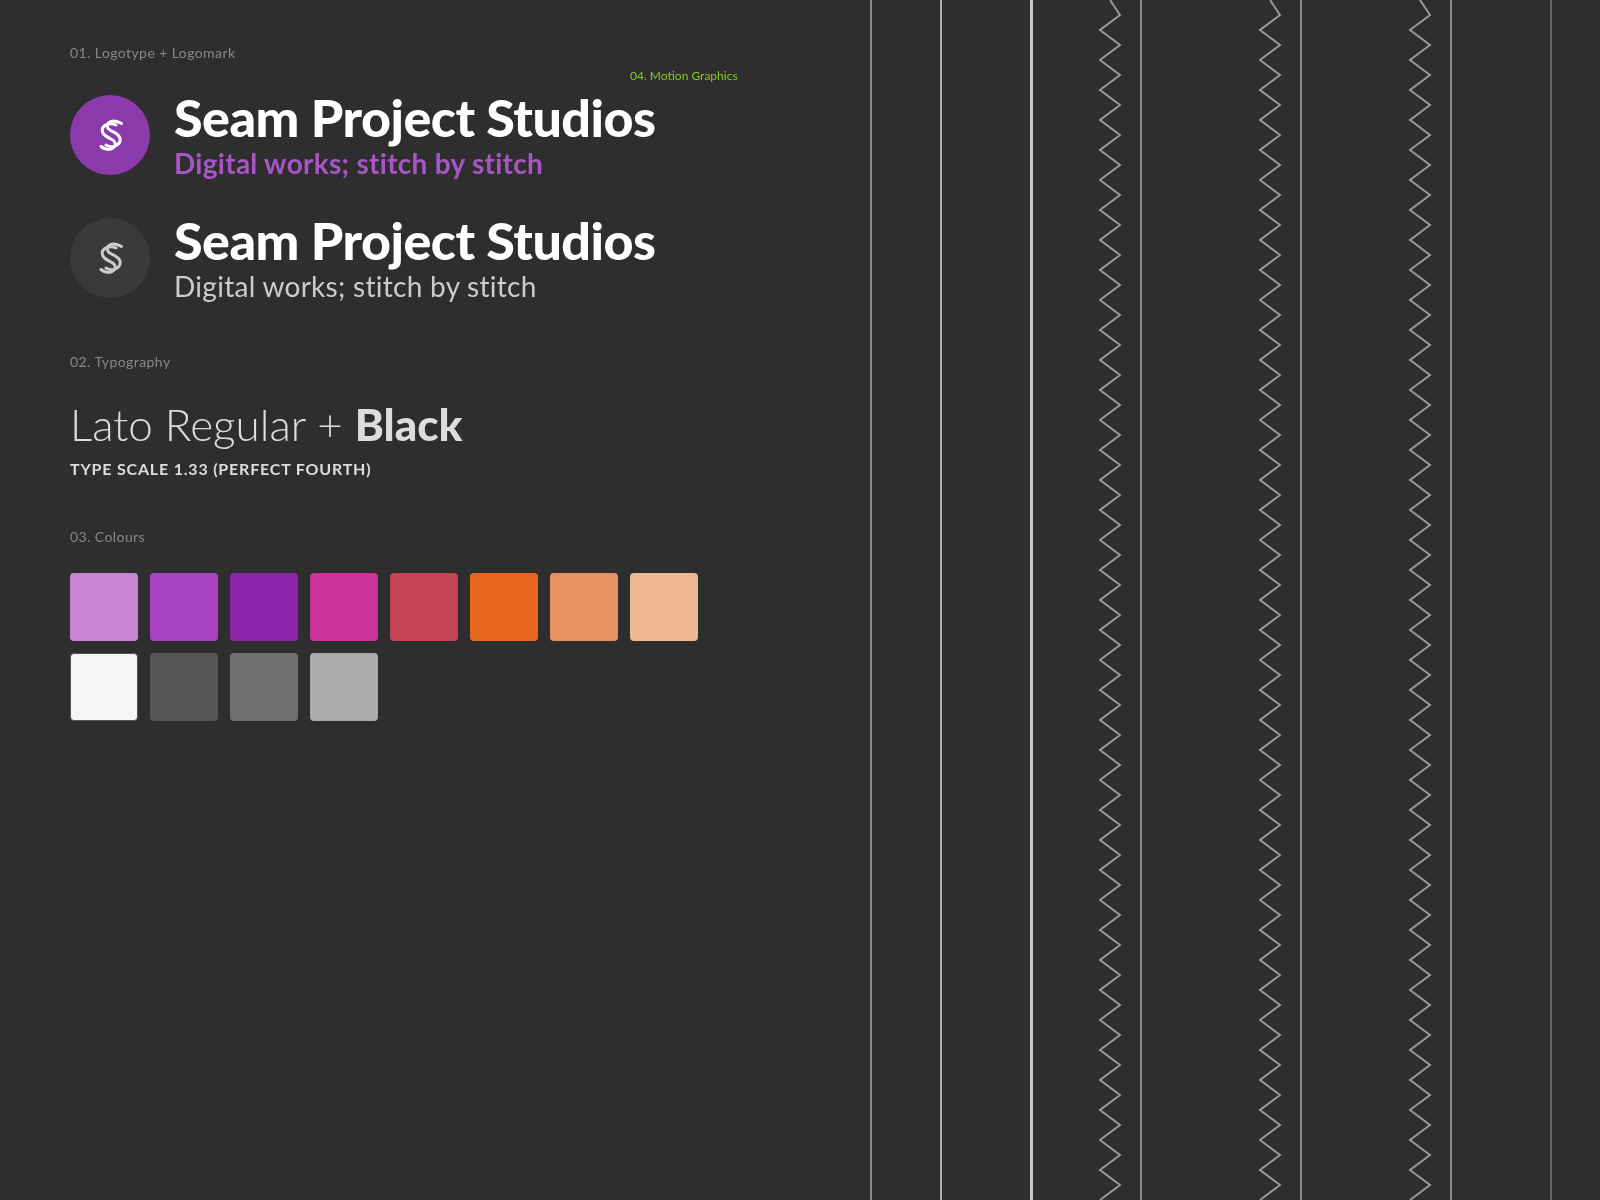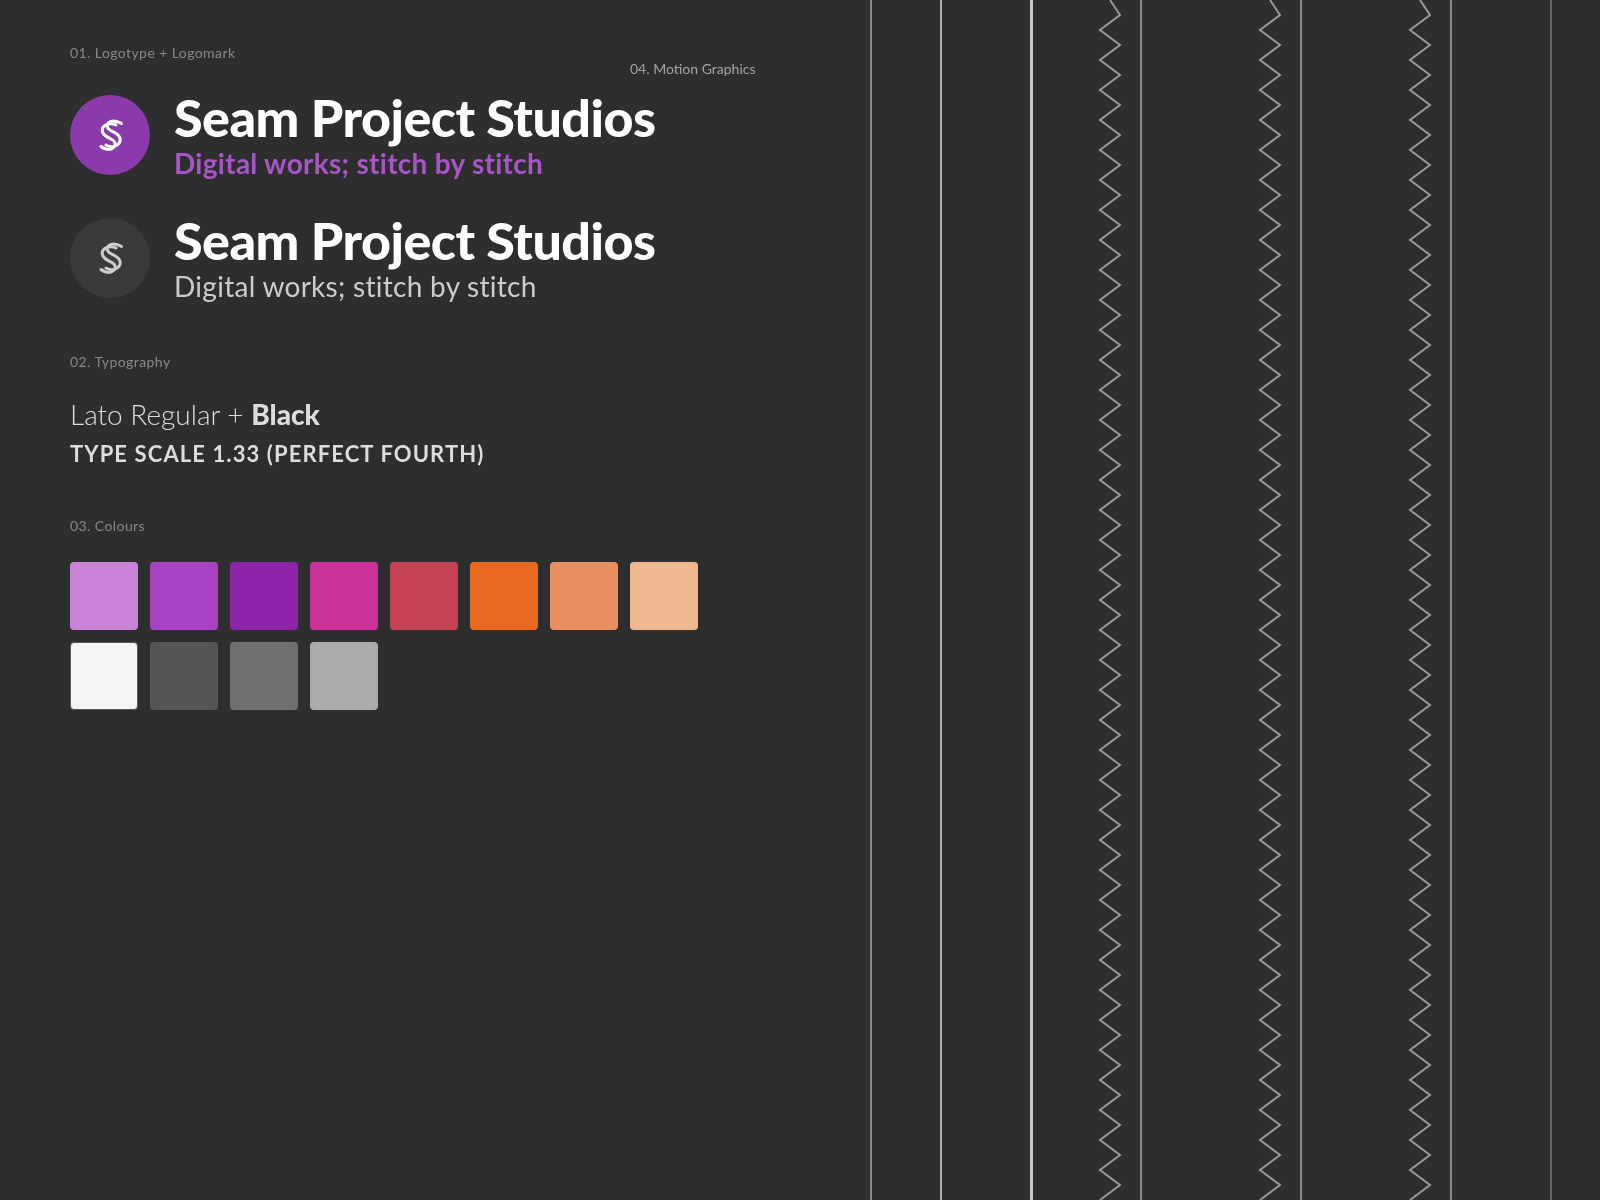--- a/index.html
+++ b/index.html
@@ -100,34 +100,34 @@
       width: 52px;
       height: 52px;
     }
 
     
     .typography-section {
       margin-bottom: 50px;
     }
 
     .type-heading {
-      font-size: 28px;
+      font-size: 44px;
       font-weight: 300;
       color: #dddddd;
       line-height: 1.2;
       margin-bottom: 8px;
     }
 
     .type-heading strong {
       font-weight: 900;
       color: #dddddd;
     }
 
     .type-scale {
-      font-size: 22px;
+      font-size: 16px;
       font-weight: 700;
       color: #dddddd;
       letter-spacing: 0.05em;
       text-transform: uppercase;
       margin-bottom: 24px;
     }
 
     .body-text {
       font-size: 16px;
       font-weight: 400;
@@ -150,24 +150,24 @@
     .colour-swatch {
       width: 68px;
       height: 68px;
       border-radius: 4px;
       flex-shrink: 0;
     }
 
     
     .motion-label {
       position: absolute;
-      top: 60px;
+      top: 68px;
       left: 630px;
-      font-size: 14px;
-      color: #a3a3a3;
+      font-size: 12px;
+      color: #84cc16;
     }
 
     
     .stitching-container {
       position: absolute;
       left: 870px;
       top: 0;
       width: 730px;
       height: 1200px;
       overflow: hidden;

